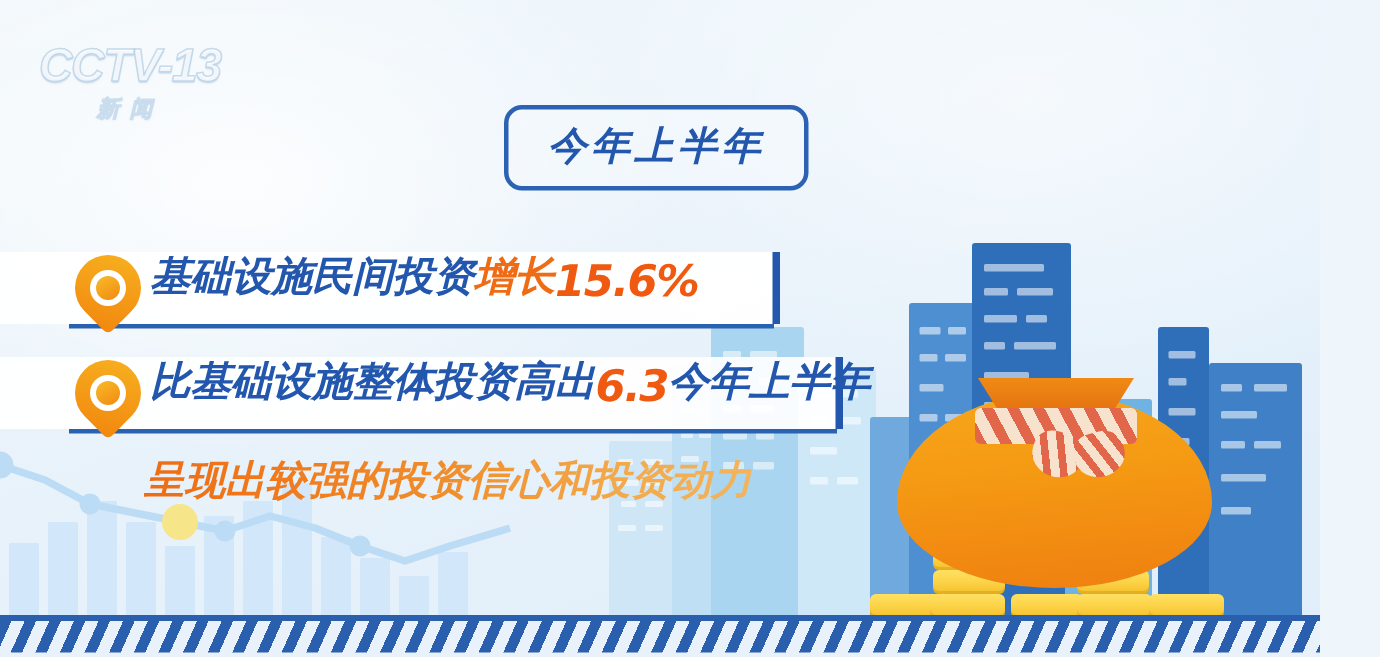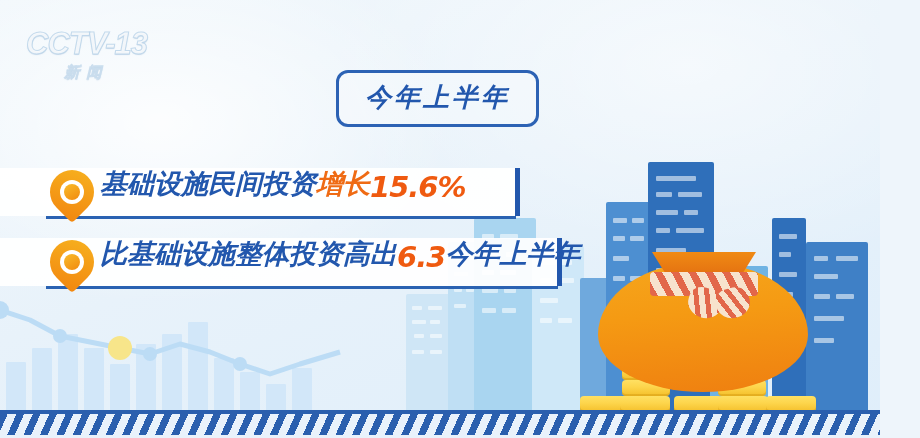--- a/index.html
+++ b/index.html
@@ -268,19 +268,22 @@
       <div class="pin">
         <div class="drop"></div>
           <div class="hole"></div>
           <div class="dot"></div>
       </div>
       <div class="txt">
         <span class="t-blue">比基础设施整体投资高出</span><span class="t-big">6.3</span><span class="t-blue">今年上半年</span>
       </div>
     </div>
 
+    <div class="row3">
+      <div class="t3">呈现出较强的投资信心和投资动力</div>
+    </div>
 
   </div>
 
   <div class="botline"></div>
   <div class="stripes"></div>
 
 </div>
 
 </body></html>

